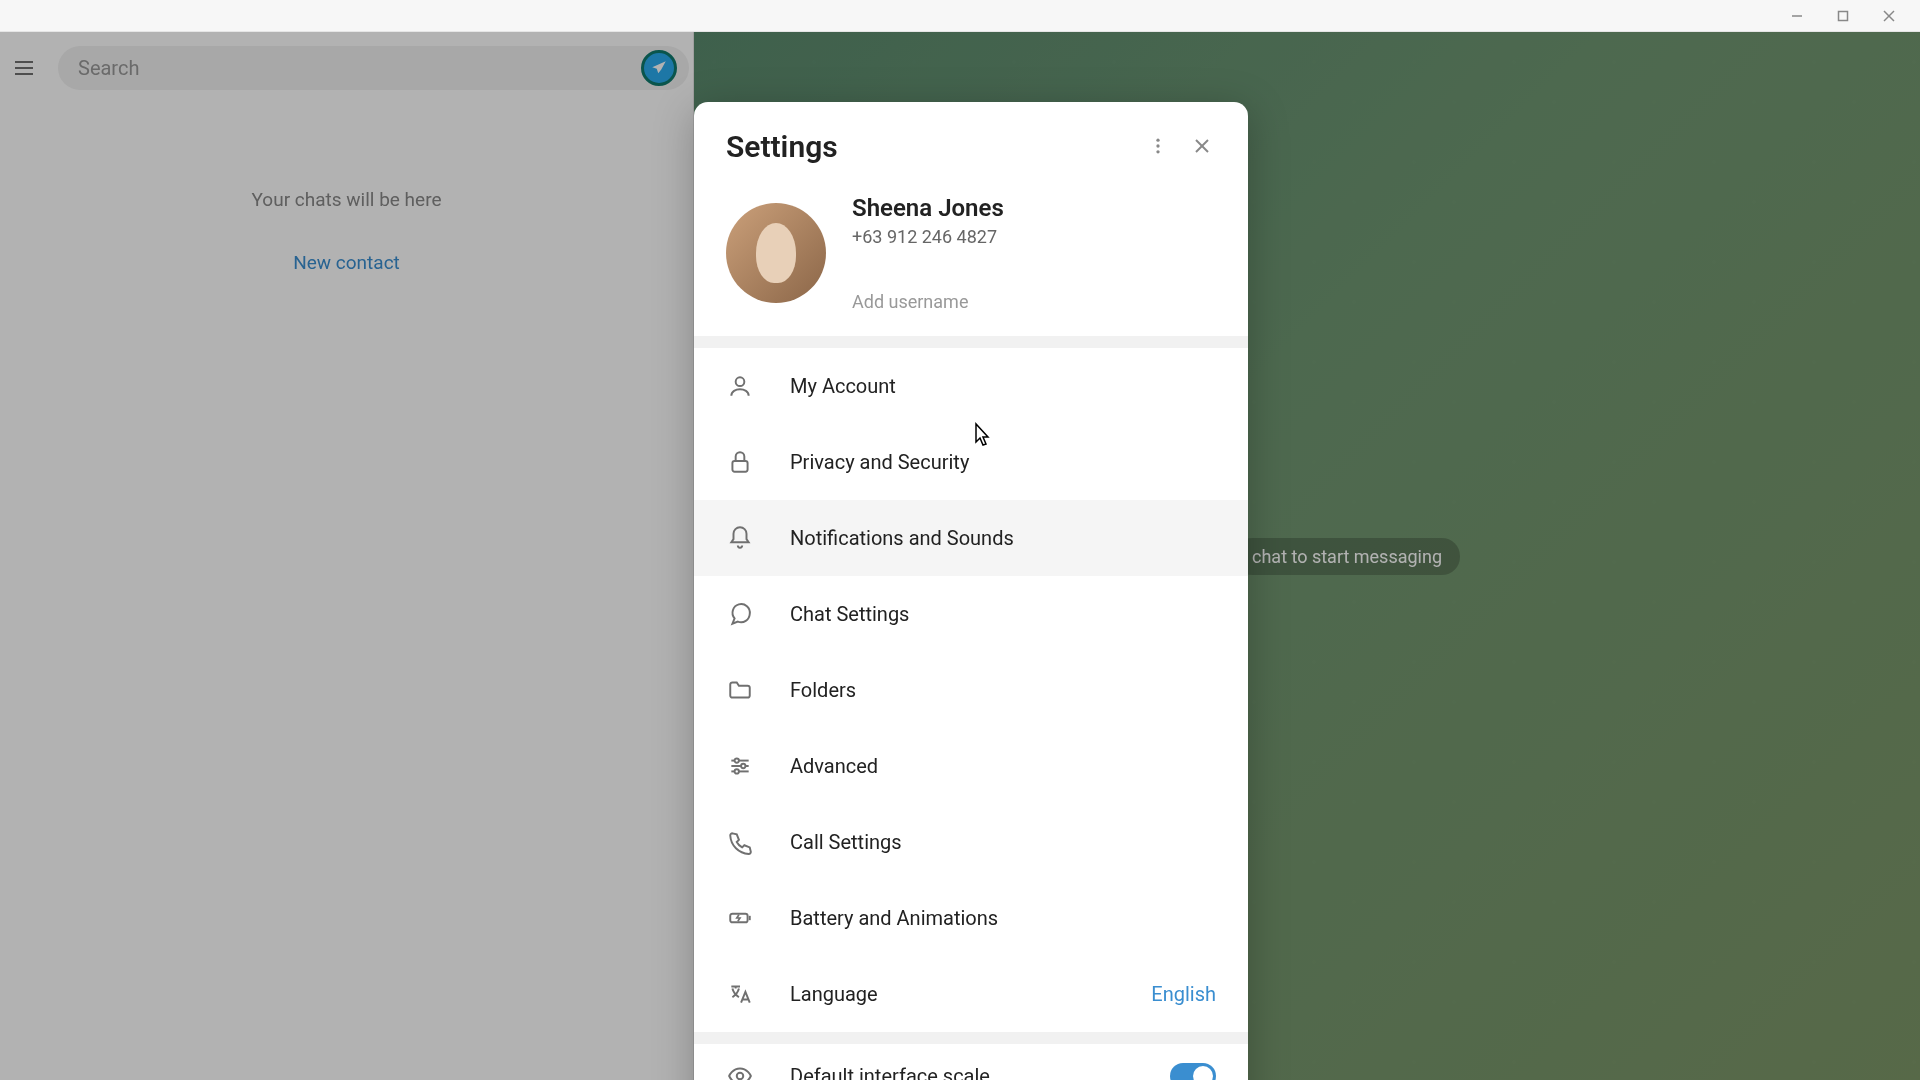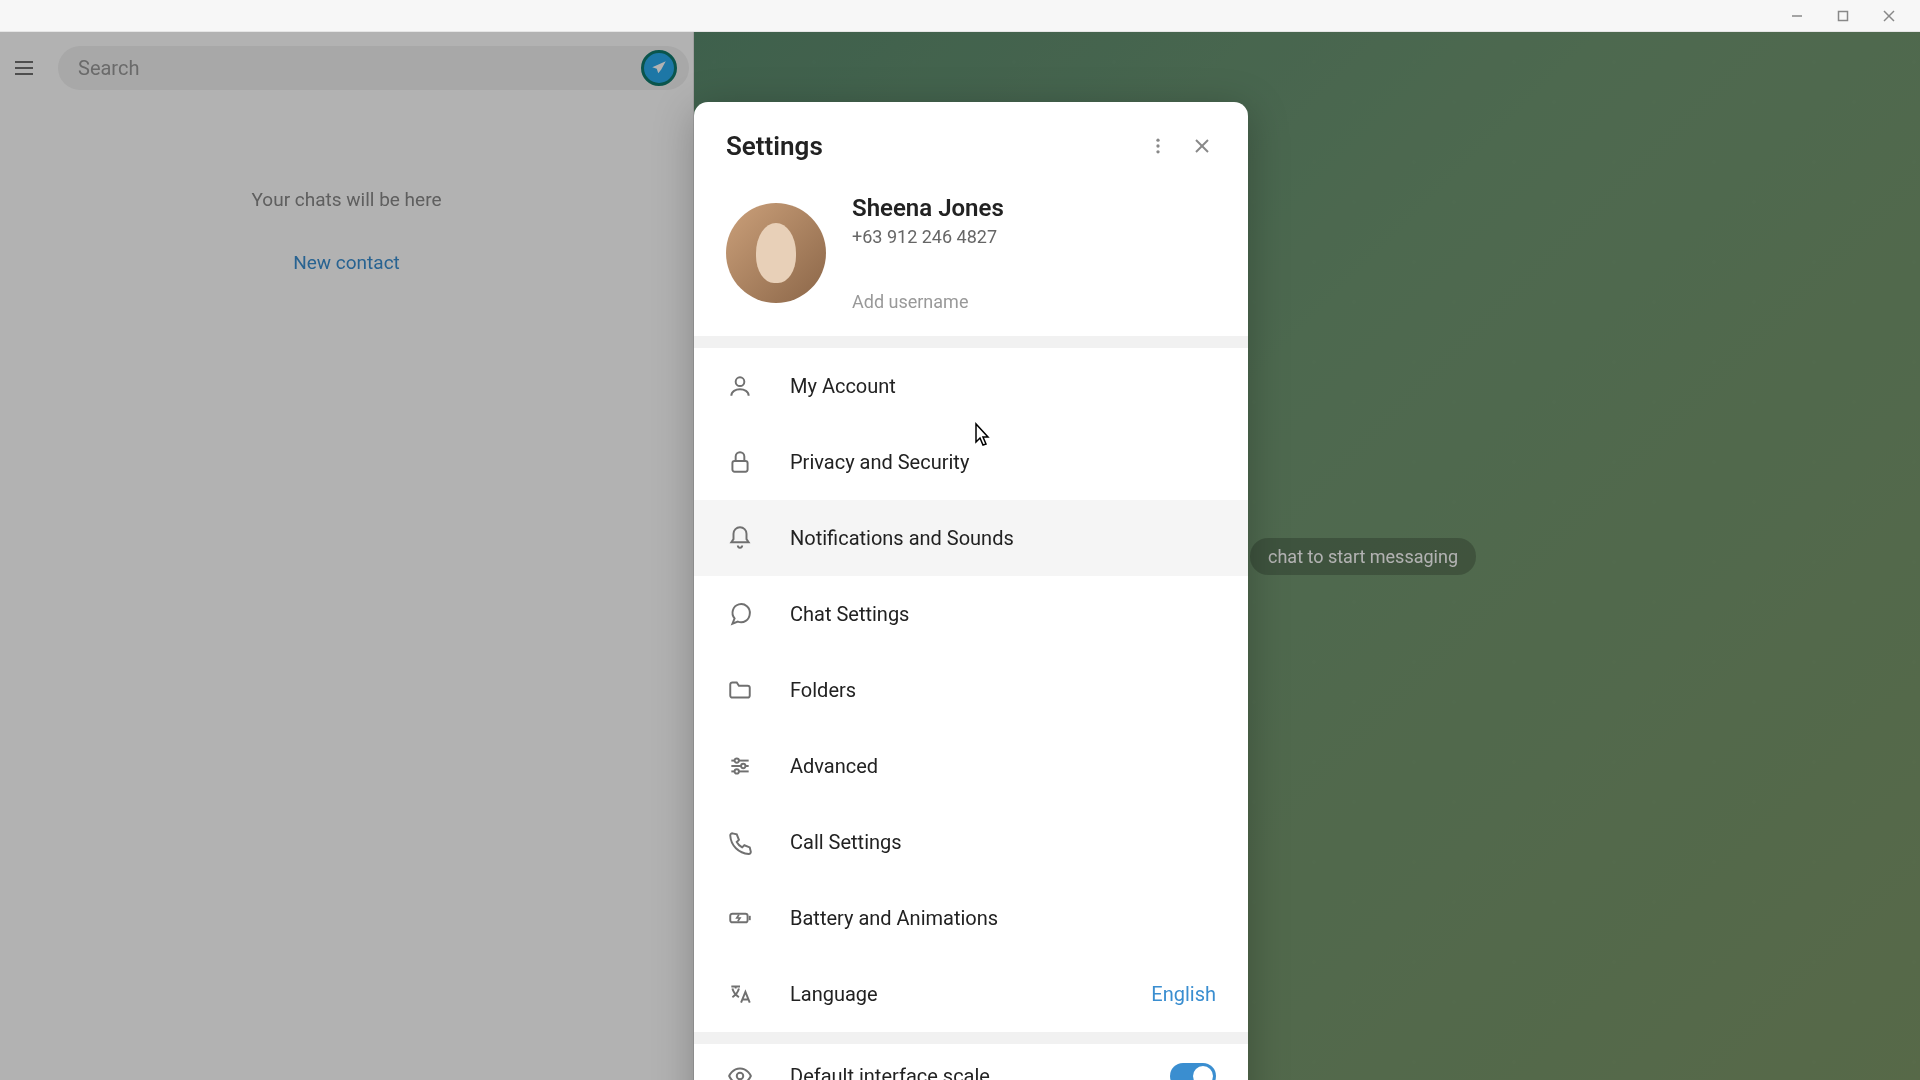--- a/index.html
+++ b/index.html
@@ -88,21 +88,21 @@
       opacity: 0.5;
     }
     .start-msg-pill {
       background: rgba(0,0,0,0.2);
       color: #fff;
       padding: 8px 18px;
       border-radius: 18px;
       font-size: 18px;
       z-index: 1;
       position: absolute;
-      left: 556px;
+      left: 540px;
     }
     
     .overlay {
       position: absolute;
       inset: 0;
       background: rgba(0,0,0,0.3);
       z-index: 5;
     }
     
     .modal {
@@ -114,21 +114,21 @@
       border-radius: 14px;
       box-shadow: 0 8px 40px rgba(0,0,0,0.25);
       z-index: 10;
       overflow: hidden;
     }
     .modal-header {
       display: flex;
       align-items: center;
       padding: 22px 24px 22px 32px;
     }
-    .modal-title { font-size: 26px; font-weight: 600; color: #222; flex: 1; }
+    .modal-title { font-size: 30px; font-weight: 600; color: #222; flex: 1; }
     .modal-hbtn { width: 44px; height: 44px; display: flex; align-items: center; justify-content: center; border-radius: 50%; cursor: pointer; color: #888; }
     
     .modal-scroll { max-height: 960px; overflow-y: auto; position: relative; }
     .modal-scroll::-webkit-scrollbar { width: 8px; }
     .modal-scroll::-webkit-scrollbar-thumb { background: #ccc; border-radius: 4px; }
     
     .profile-section {
       display: flex;
       align-items: center;
       padding: 4px 20px 24px 32px;

